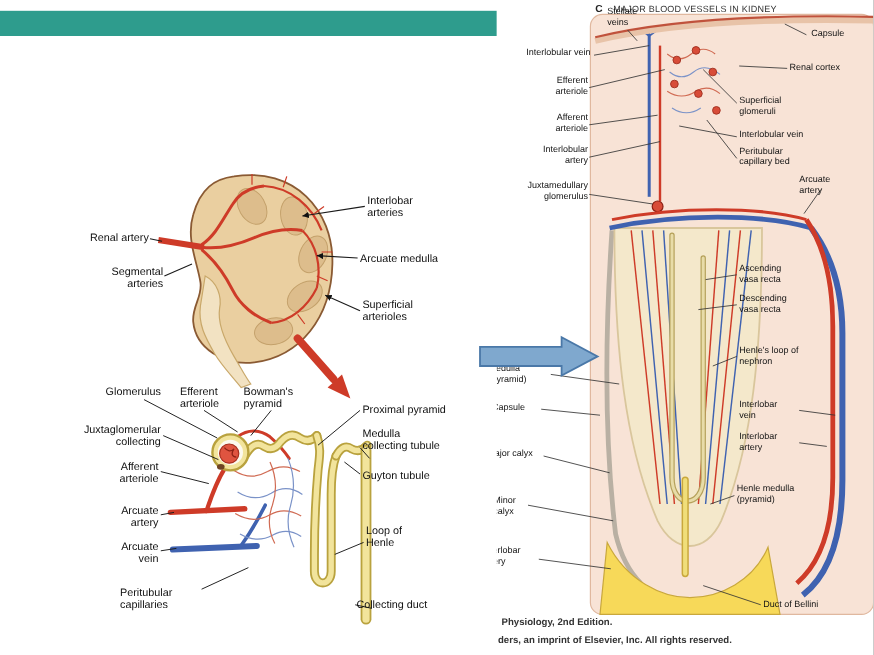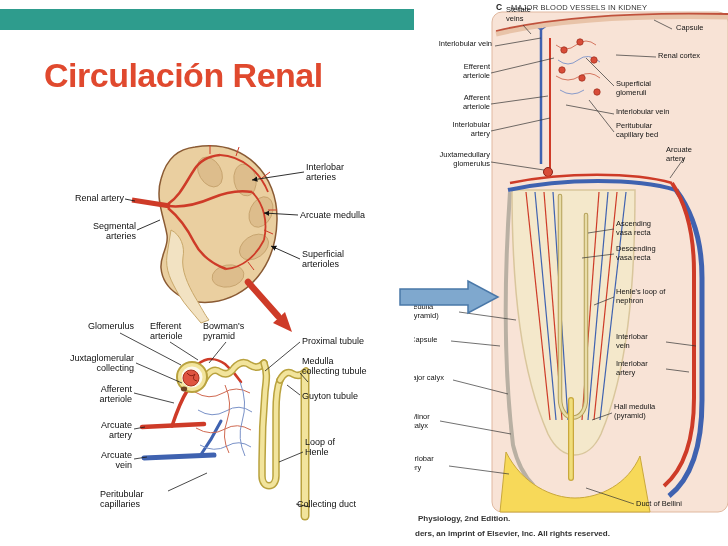--- a/index.html
+++ b/index.html
@@ -25,21 +25,20 @@
   .panel-cite{position:absolute;font-size:8px;font-weight:bold;color:#333;white-space:nowrap;}
   svg{position:absolute;left:0;top:0;}
 </style>
 </head>
 <body>
 
 <div class="slide">
 
   <div class="teal-bar"></div>
 
-  <div class="page-title">Circulación Renal</div>
 
   <svg style="left:40px;top:130px;" width="370" height="400" viewBox="0 0 370 400">
     <defs>
       <marker id="ah" markerWidth="7" markerHeight="7" refX="6" refY="3" orient="auto">
         <path d="M0,0 L6,3 L0,6 Z" fill="#111"></path>
       </marker>
     </defs>
 
     <g>
       <path d="M 155,17 C 205,9 238,45 237,90 C 236,135 210,167 172,172 C 146,175 123,160 121,138
@@ -129,21 +128,21 @@
 
   <div class="lbl r" style="left:66px;top:193px;width:58px">Renal artery</div>
   <div class="lbl r" style="left:86px;top:221px;width:50px">Segmental arteries</div>
   <div class="lbl" style="left:306px;top:162px;width:48px">Interlobar arteries</div>
   <div class="lbl" style="left:300px;top:210px;width:76px">Arcuate medulla</div>
   <div class="lbl" style="left:302px;top:249px;width:52px">Superficial arterioles</div>
 
   <div class="lbl" style="left:88px;top:321px;width:50px">Glomerulus</div>
   <div class="lbl c" style="left:150px;top:321px;width:40px">Efferent arteriole</div>
   <div class="lbl c" style="left:203px;top:321px;width:46px">Bowman's pyramid</div>
-  <div class="lbl" style="left:302px;top:336px;width:70px">Proximal tubule</div>
+  <div class="lbl" style="left:302px;top:336px;width:70px">Proximal pyramid</div>
   <div class="lbl" style="left:302px;top:356px;width:70px">Medulla collecting tubule</div>
   <div class="lbl" style="left:302px;top:391px;width:70px">Guyton tubule</div>
   <div class="lbl" style="left:305px;top:437px;width:36px">Loop of Henle</div>
   <div class="lbl" style="left:297px;top:499px;width:72px">Collecting duct</div>
   <div class="lbl r" style="left:62px;top:353px;width:72px">Juxtaglomerular collecting</div>
   <div class="lbl r" style="left:88px;top:384px;width:44px">Afferent arteriole</div>
   <div class="lbl r" style="left:90px;top:420px;width:42px">Arcuate artery</div>
   <div class="lbl r" style="left:90px;top:450px;width:42px">Arcuate vein</div>
   <div class="lbl c" style="left:100px;top:489px;width:56px">Peritubular capillaries</div>
 
@@ -249,21 +248,21 @@
     <div class="lbl" style="left:244px;top:52px;width:62px">Renal cortex</div>
     <div class="lbl" style="left:202px;top:80px;width:44px">Superficial glomeruli</div>
     <div class="lbl" style="left:202px;top:108px;width:64px">Interlobular vein</div>
     <div class="lbl" style="left:202px;top:122px;width:52px">Peritubular capillary bed</div>
     <div class="lbl" style="left:252px;top:146px;width:36px">Arcuate artery</div>
     <div class="lbl" style="left:202px;top:220px;width:44px">Ascending vasa recta</div>
     <div class="lbl" style="left:202px;top:245px;width:48px">Descending vasa recta</div>
     <div class="lbl" style="left:202px;top:288px;width:50px">Henle's loop of nephron</div>
     <div class="lbl" style="left:202px;top:333px;width:42px">Interlobar vein</div>
     <div class="lbl" style="left:202px;top:360px;width:42px">Interlobar artery</div>
-    <div class="lbl" style="left:200px;top:403px;width:56px">Hall medulla (pyramid)</div>
+    <div class="lbl" style="left:200px;top:403px;width:56px">Henle medulla (pyramid)</div>
     <div class="lbl" style="left:222px;top:500px;width:64px">Duct of Bellini</div>
 
     <div class="panel-cite" style="left:4px;top:514px">Physiology, 2nd Edition.</div>
     <div class="panel-cite" style="left:1px;top:529px">ders, an imprint of Elsevier, Inc. All rights reserved.</div>
   </div>
 
   <svg style="left:398px;top:277px;z-index:6" width="106" height="42" viewBox="0 0 106 42">
     <path d="M2,12 L70,12 L70,4 L100,20 L70,36 L70,28 L2,28 Z" fill="#7FA8CE" stroke="#4A78A8" stroke-width="1.5"></path>
   </svg>
 

